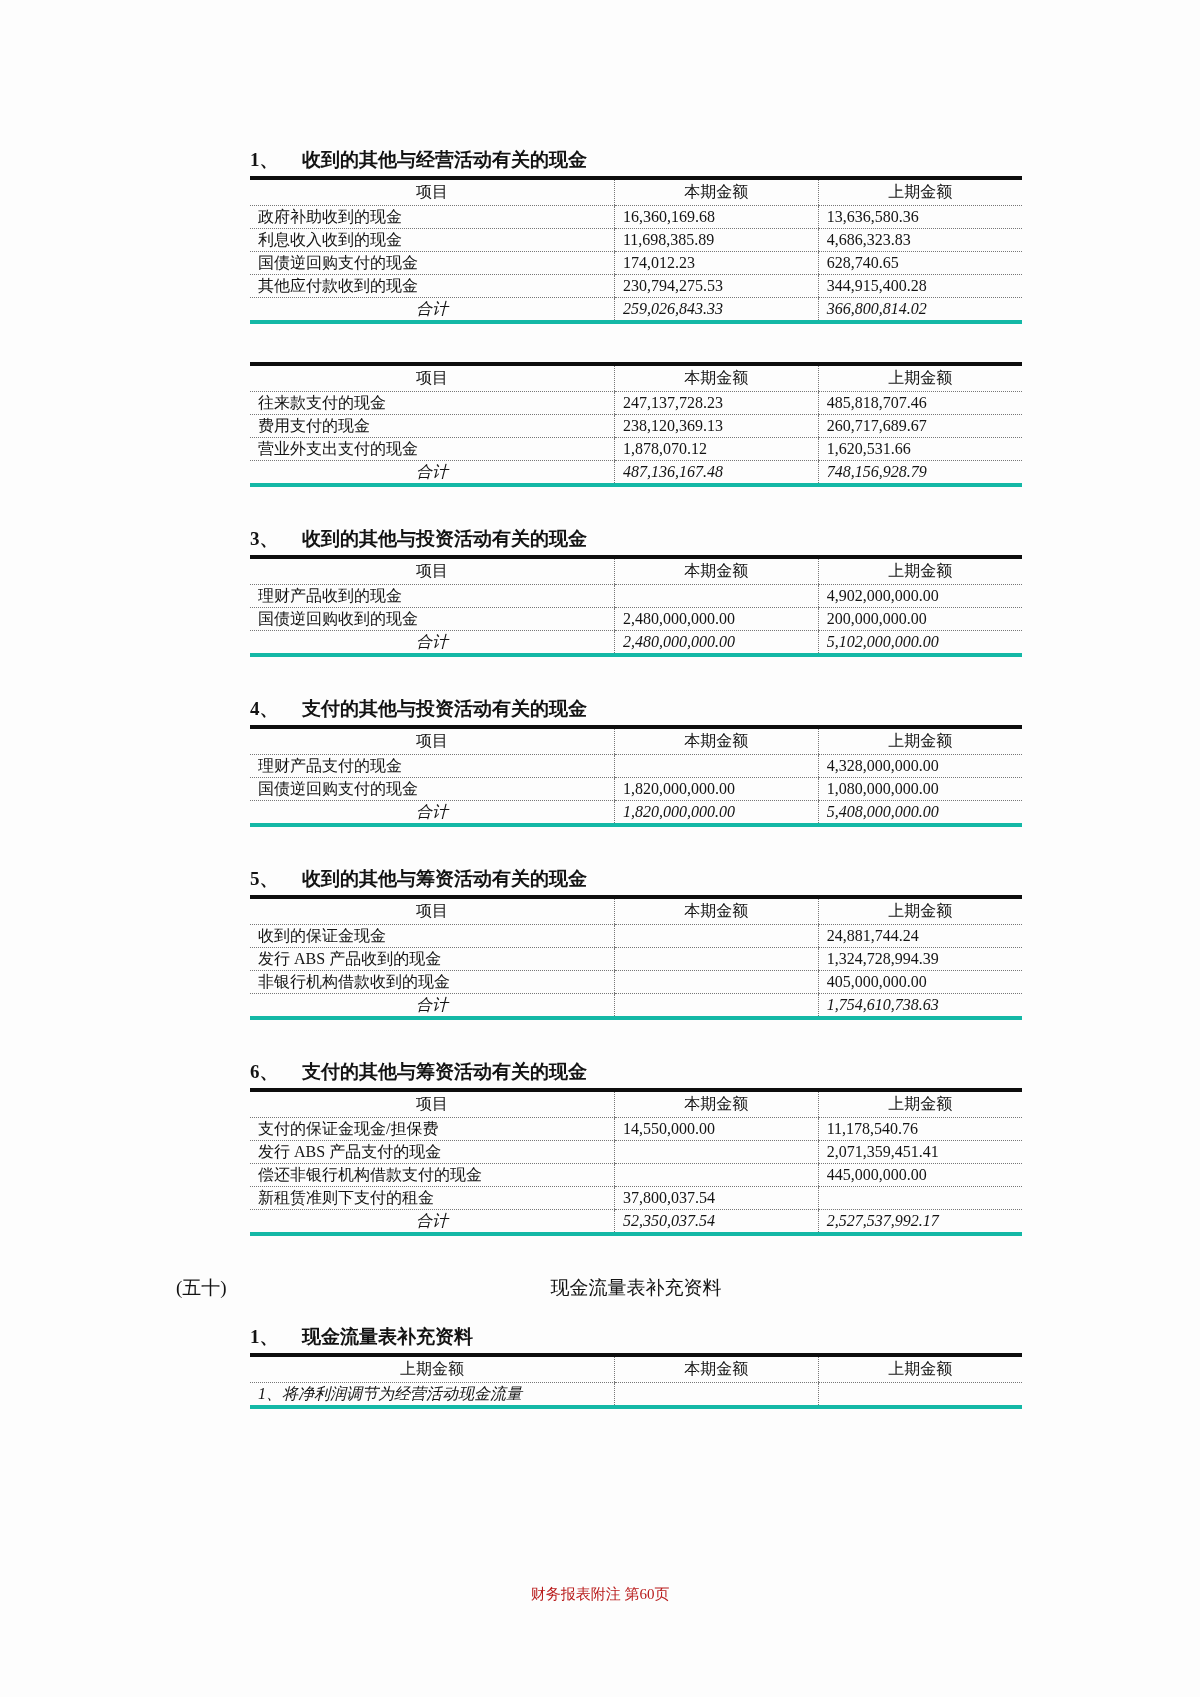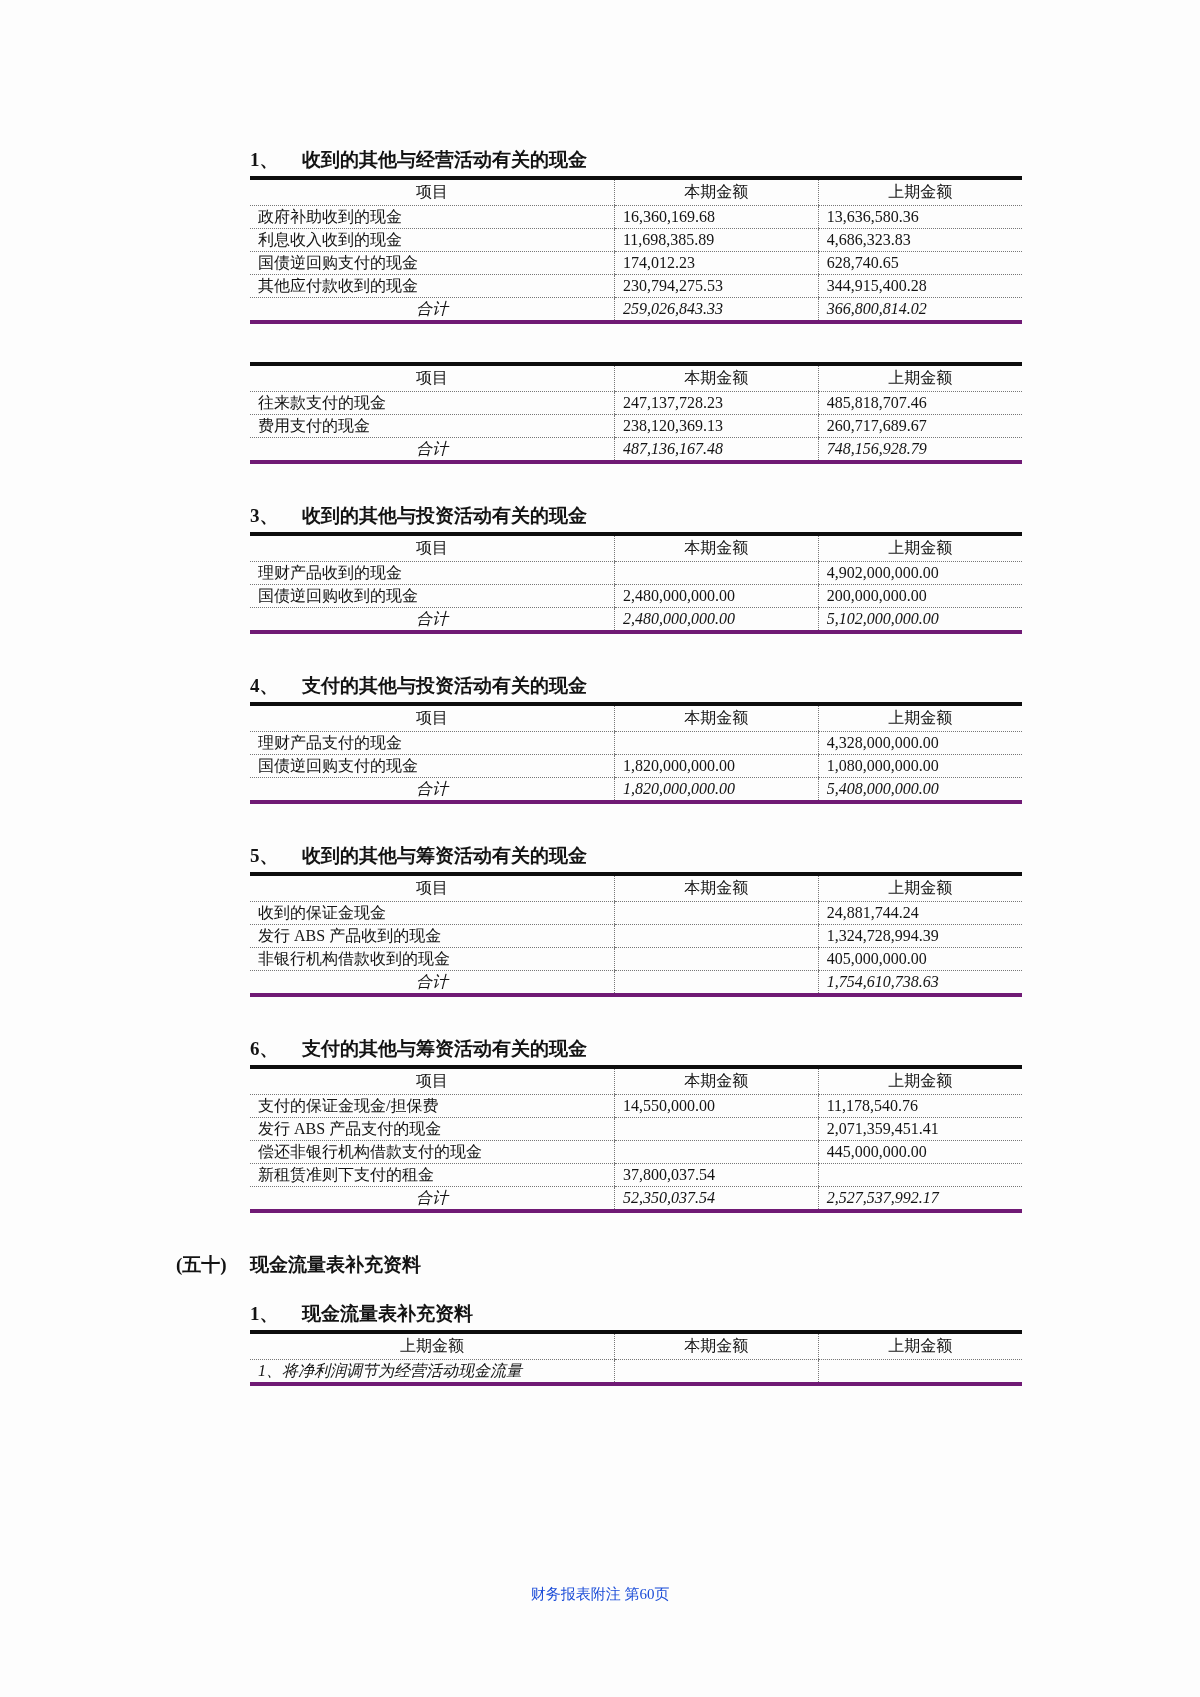--- a/index.html
+++ b/index.html
@@ -7,39 +7,39 @@
     width:1200px;height:1697px;position:relative;
     background:#fdfdfd;color:#131313;
     font-family:"Liberation Serif","DejaVu Serif",serif;
   }
   .content{position:absolute;left:250px;top:146px;width:772px;}
   .section{margin-bottom:38px;}
   .sec-title{font-size:19px;font-weight:bold;height:27px;line-height:27px;margin-bottom:3px;white-space:nowrap;}
   .sec-num{display:inline-block;width:52px;}
   table.tbl{
     width:100%;border-collapse:collapse;table-layout:fixed;
-    border-top:4px solid #0d0d0d;border-bottom:4px solid #701a75;
+    border-top:4px solid #0d0d0d;border-bottom:4px solid #14b8a6;
   }
   col.c1{width:47.2%;}  col.c2{width:26.4%;}  col.c3{width:26.4%;}
   .tbl th{
     font-weight:normal;text-align:center;font-size:16px;height:25px;
     border-bottom:1px dotted #777;padding:0 6px;white-space:nowrap;overflow:hidden;
   }
   .tbl td{
     font-size:16px;height:22px;line-height:22px;
     border-bottom:1px dotted #777;padding:0 8px;white-space:nowrap;overflow:hidden;
   }
   .tbl tbody tr:last-child td{border-bottom:none;font-style:italic;}
   .tbl th + th, .tbl td + td{border-left:1px dotted #777;}
   td.lbl{text-align:left;}
   td.num{text-align:left;}
   td.center{text-align:center;}
-  .supp-head{position:relative;font-size:19px;font-weight:bold;height:27px;line-height:27px;margin-bottom:22px;white-space:nowrap;}
+  .supp-head{position:relative;font-size:19px;font-weight:normal;height:27px;line-height:27px;margin-bottom:22px;white-space:nowrap;text-align:center;}
   .supp-num{position:absolute;left:-74px;top:0;}
-  .footer{position:absolute;left:0;top:1585px;width:100%;text-align:center;font-size:15px;color:#1d4ed8;}
+  .footer{position:absolute;left:0;top:1585px;width:100%;text-align:center;font-size:15px;color:#b91c1c;}
 </style>
 </head>
 <body>
 
 <div class="page">
   <div class="content">
 
     <div id="tables-host">
   <section class="section">
     <div class="sec-title">
@@ -112,20 +112,25 @@
     <td class="num">247,137,728.23</td>
     <td class="num">485,818,707.46</td>
   </tr>
 
   <tr>
     <td class="lbl">费用支付的现金</td>
     <td class="num">238,120,369.13</td>
     <td class="num">260,717,689.67</td>
   </tr>
 
+  <tr>
+    <td class="lbl">营业外支出支付的现金</td>
+    <td class="num">1,878,070.12</td>
+    <td class="num">1,620,531.66</td>
+  </tr>
 
   <tr>
     <td class="center">合计</td>
     <td class="num">487,136,167.48</td>
     <td class="num">748,156,928.79</td>
   </tr>
 </tbody>
     </table>
   </section>
 

